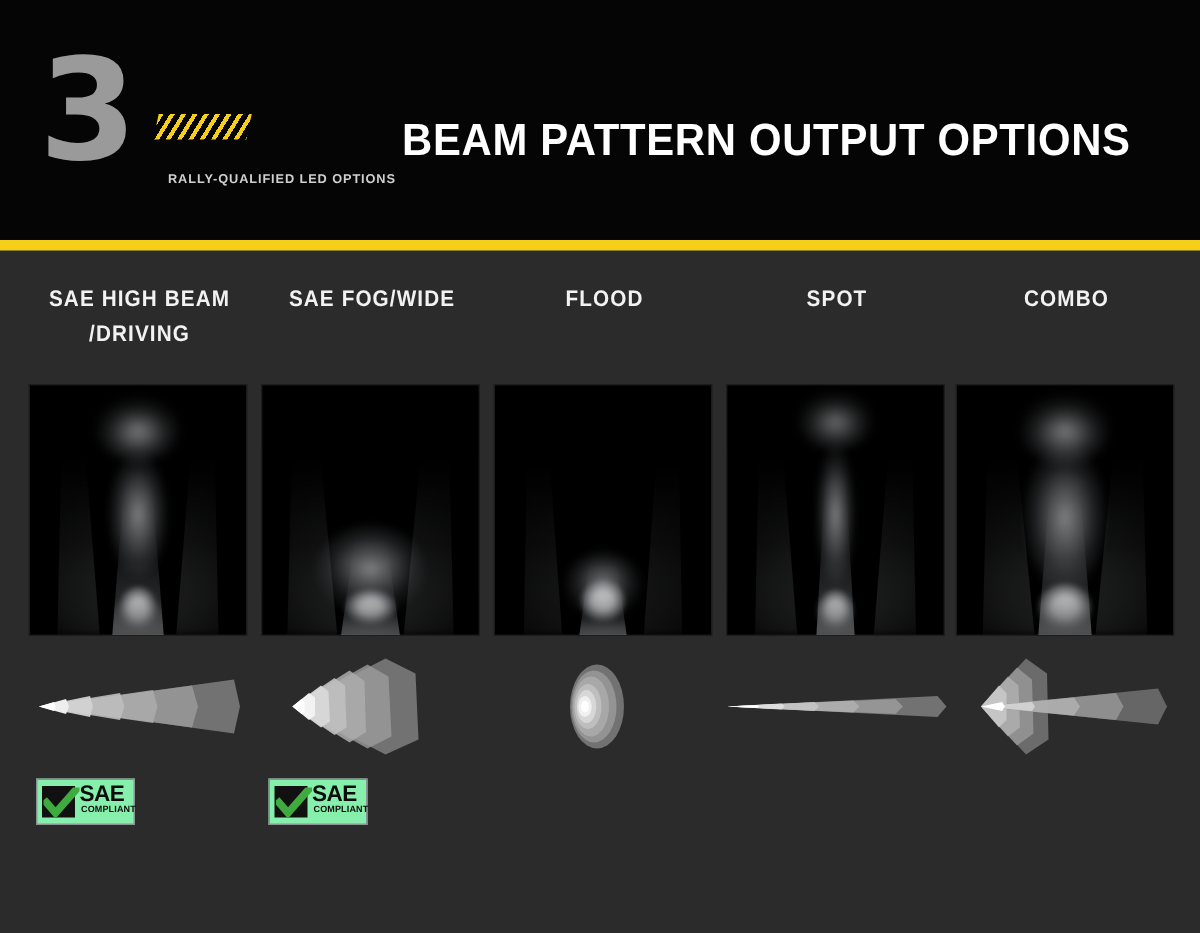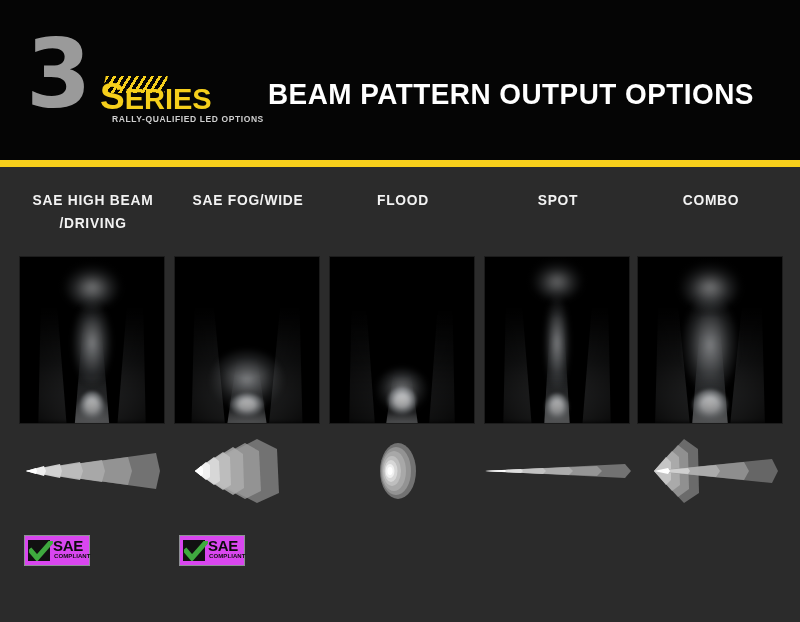--- a/index.html
+++ b/index.html
@@ -140,25 +140,24 @@
   
   .beam{
     position:absolute;left:-10px;top:268px;width:166px;height:72px;
   }
   .beam svg{display:block;}
 
   
   .sae{
     position:absolute;left:4px;top:352px;
     width:66px;height:31px;
-    background:#d946ef;
+    background:#86efac;
     border:1px solid #8d9094;
     box-sizing:border-box;
     padding:3px;
-    margin-top:16px;
   }
   .sae-inner{position:relative;width:100%;height:100%;}
   .sae-box{
     position:absolute;left:0;top:1px;width:22px;height:21px;
     background:#111;
   }
   .sae-check{
     position:absolute;left:1px;top:2px;width:24px;height:20px;
   }
   .sae-word{
@@ -175,23 +174,20 @@
   }
 </style>
 </head>
 <body>
 
 <div class="header">
 
   <div class="logo">
     <div class="logo-3">3</div>
     <div class="logo-stripes"></div>
-    <div class="logo-series">
-      <span class="cap">S</span><span>ERIES</span>
-    </div>
     <div class="logo-tag">RALLY-QUALIFIED LED OPTIONS</div>
   </div>
 
   <div class="header-title">BEAM PATTERN OUTPUT OPTIONS</div>
 </div>
 
 <div class="yellow-bar"></div>
 
 <div class="grid">
 

